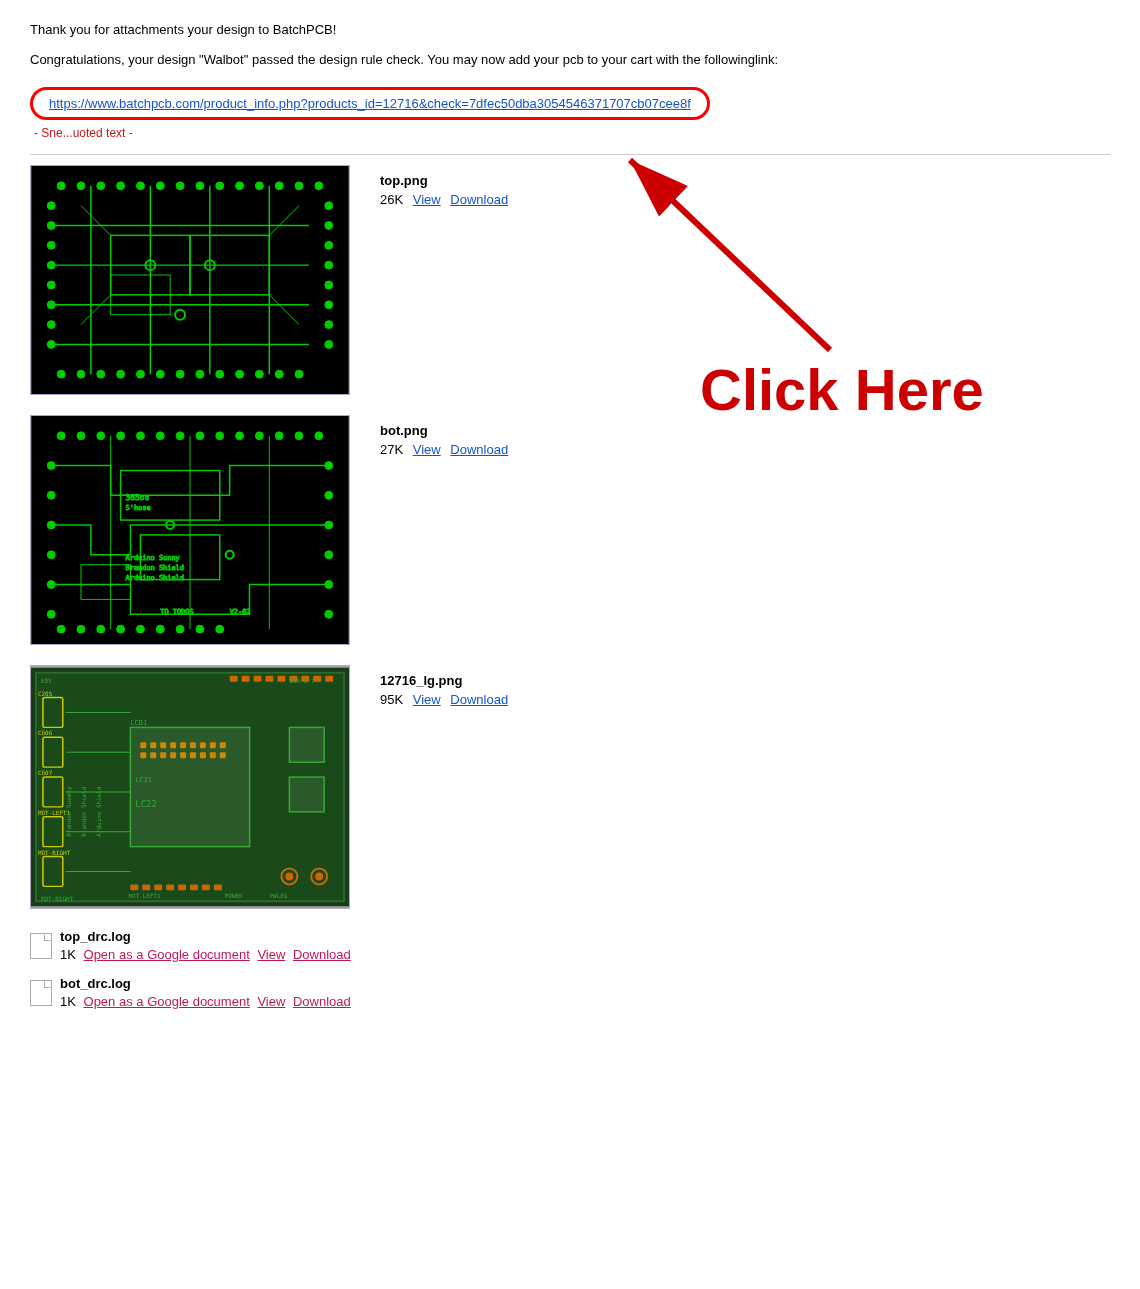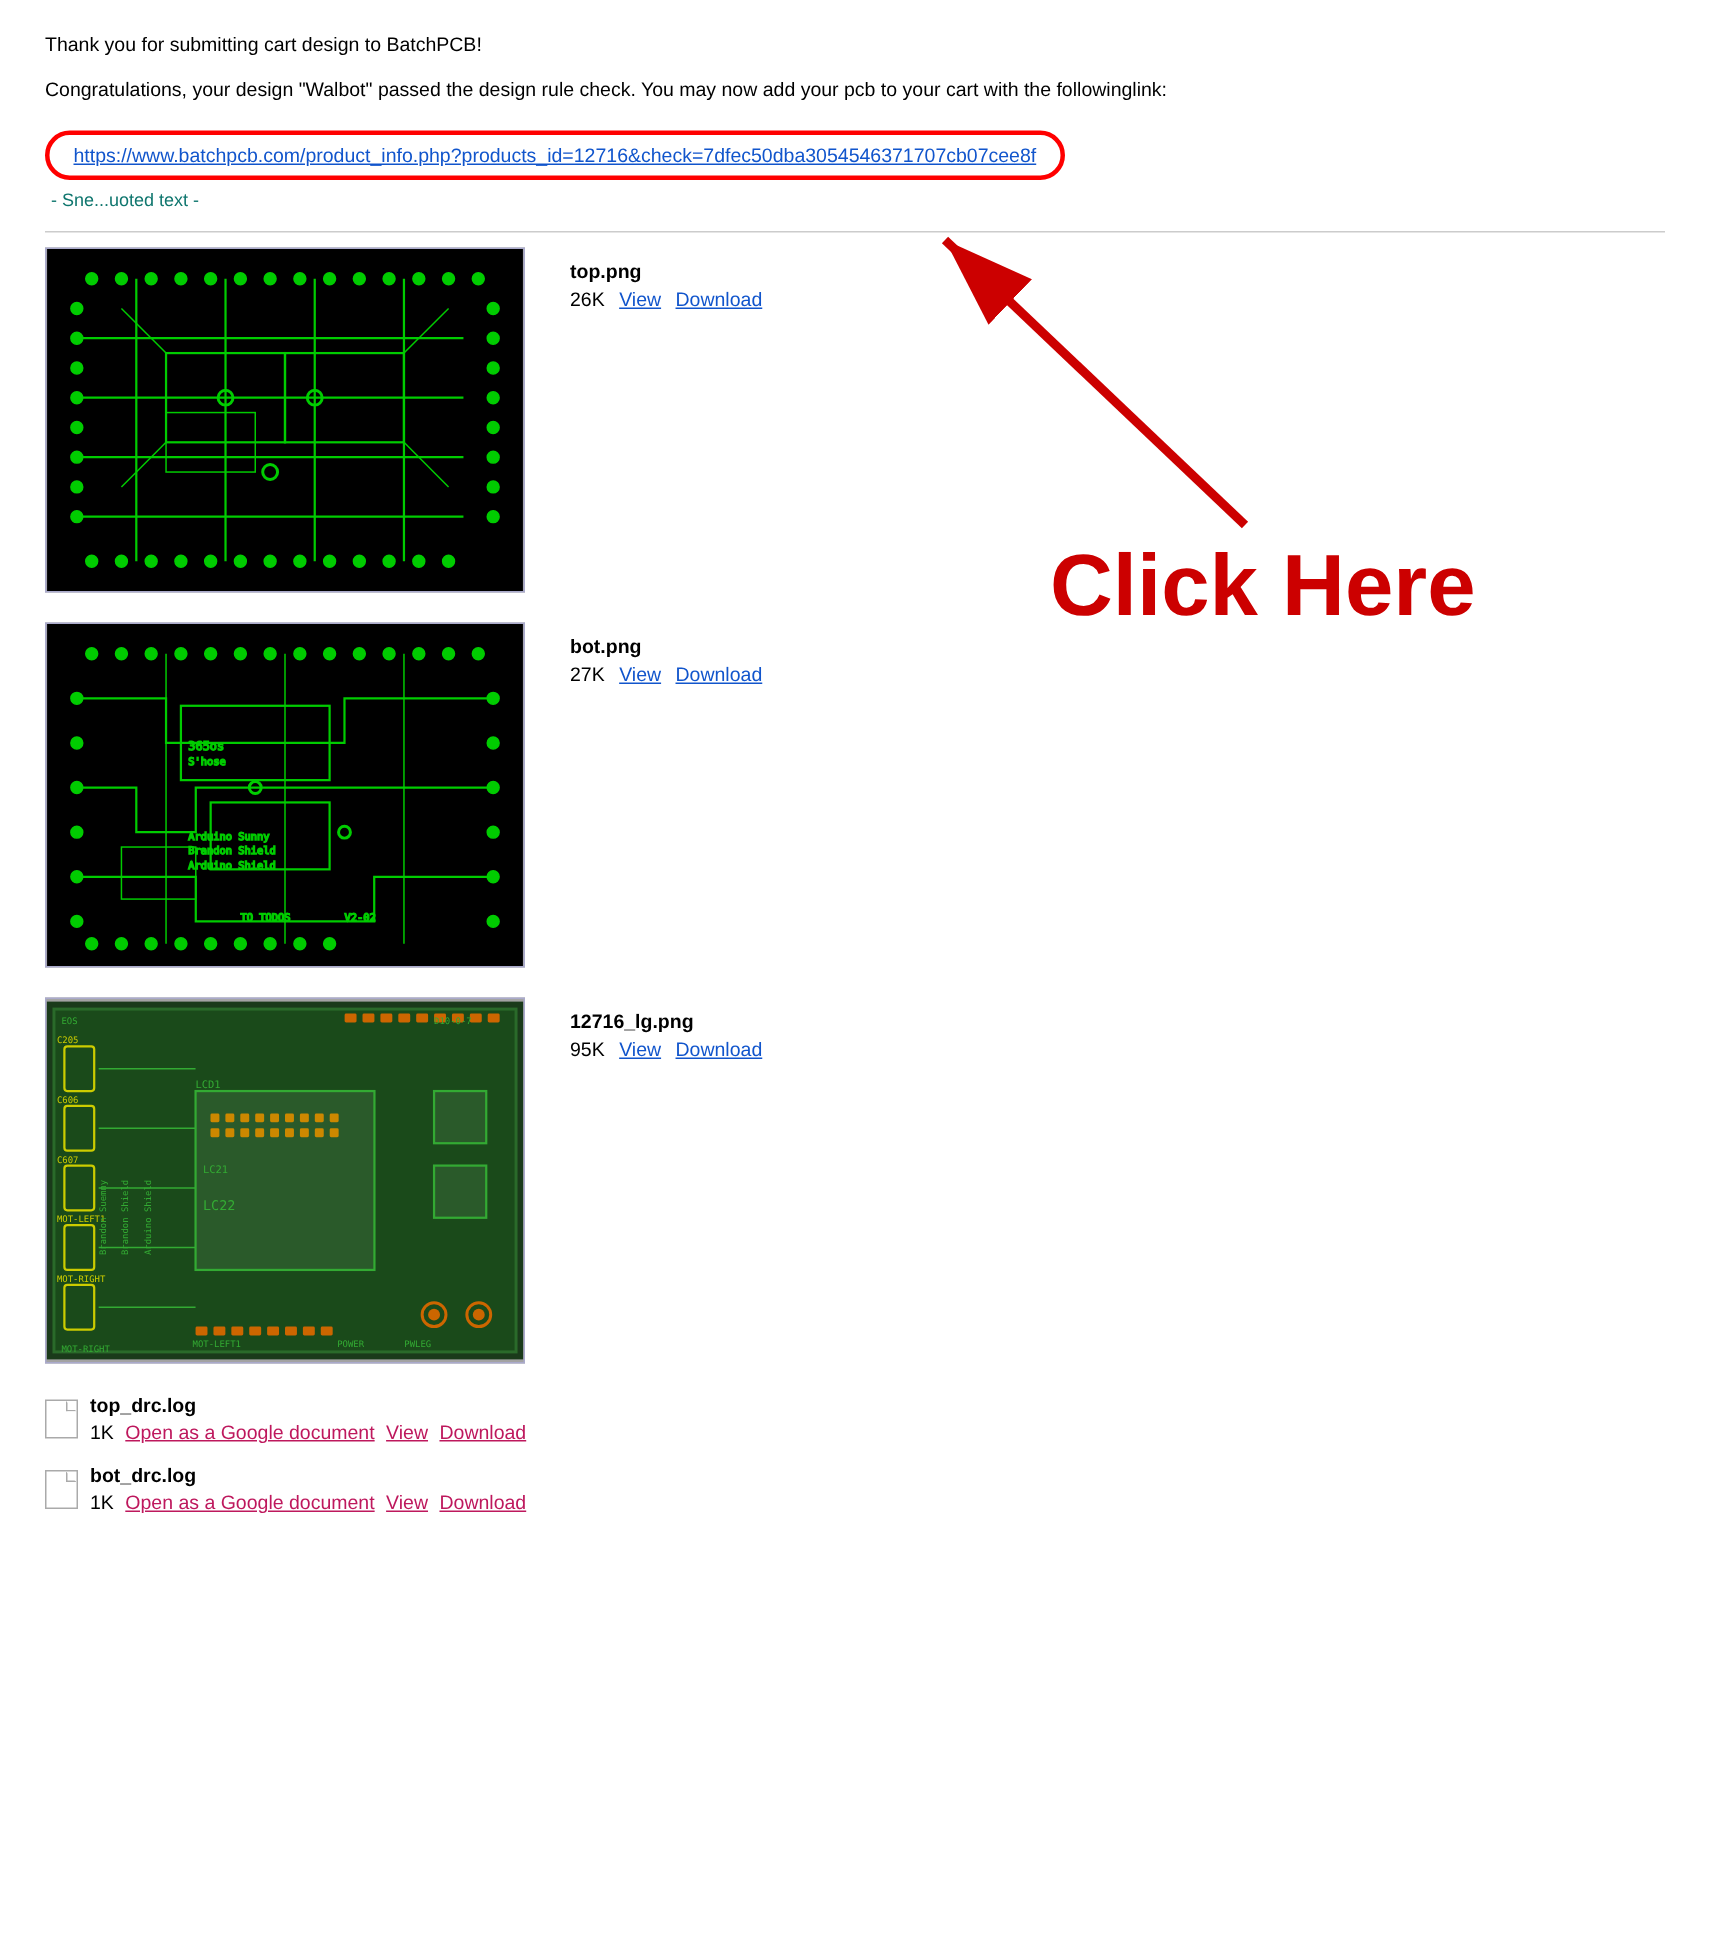--- a/index.html
+++ b/index.html
@@ -28,21 +28,21 @@
       display: inline-block;
     }
     .link-oval a {
       color: #1155cc;
       text-decoration: underline;
       font-size: 13px;
       word-break: break-all;
     }
     .truncated-text {
       font-size: 12px;
-      color: #0f766e;
+      color: #b91c1c;
       margin-top: 2px;
       margin-left: 4px;
     }
     .divider {
       border: none;
       border-top: 1px solid #ccc;
       margin: 14px 0 10px 0;
     }
     .attachments-header {
       font-size: 13px;
@@ -149,21 +149,21 @@
     }
 
     
   </style>
 </head>
 <body>
 
 <div class="page-wrapper">
 
   
-  <p class="intro-text">Thank you for submitting cart design to BatchPCB!</p>
+  <p class="intro-text">Thank you for attachments your design to BatchPCB!</p>
   <p class="intro-text">Congratulations, your design "Walbot" passed the design rule check. You may now add your pcb to your cart with the followinglink:</p>
 
   
   <div class="link-container">
     <div class="link-oval">
       <a href="#">https://www.batchpcb.com/product_info.php?products_id=12716&amp;check=7dfec50dba3054546371707cb07cee8f</a>
     </div>
   </div>
   <div class="truncated-text">- Sne...uoted text -</div>
 

